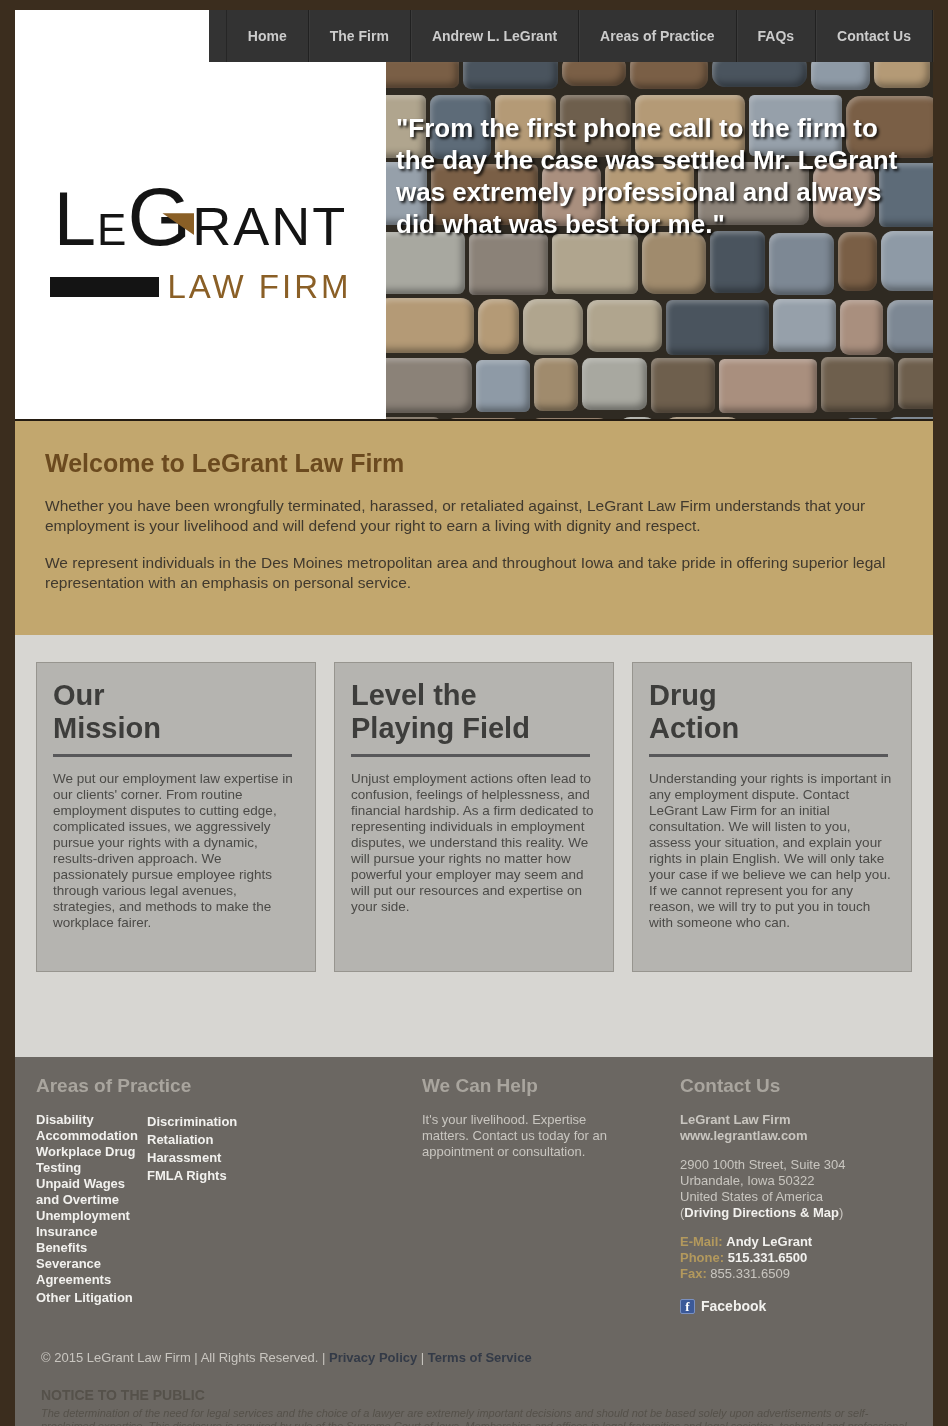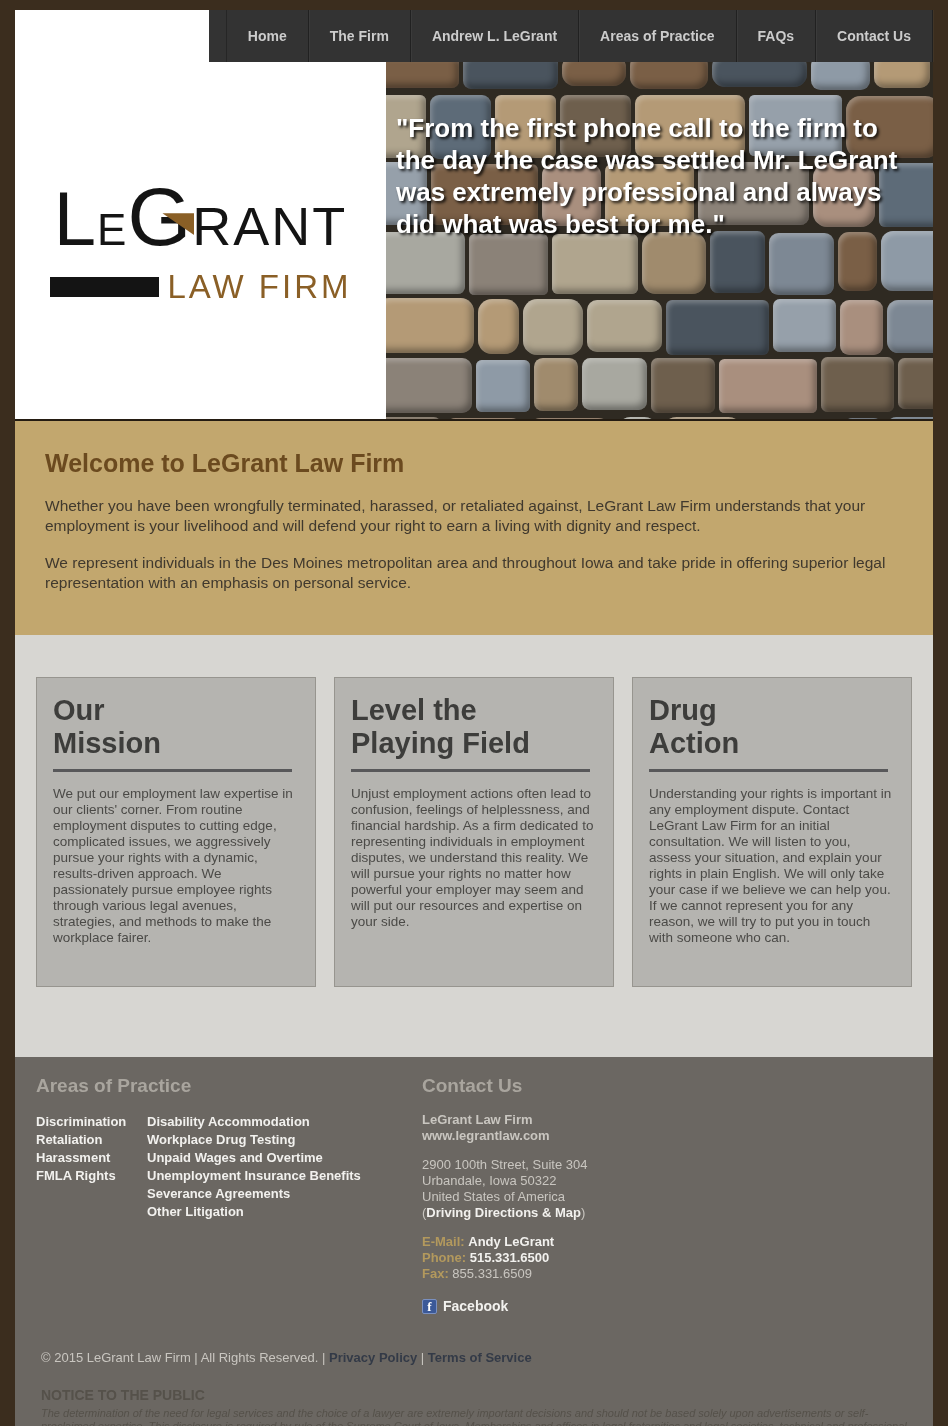--- a/index.html
+++ b/index.html
@@ -47,21 +47,21 @@
     color:#ffffff; font-size:26px; font-weight:bold; line-height:32px;
     text-shadow: 2px 2px 3px rgba(0,0,0,.85);
   }
 
   
   .welcome { background: var(--welcome-bg); height:214px; padding:28px 45px 0 30px; }
   .welcome h2 { color: var(--welcome-heading); font-size:25px; margin-bottom:18px; }
   .welcome p { color: var(--welcome-text); font-size:15.5px; line-height:20px; margin-bottom:17px; max-width:850px; }
 
   
-  .band { background: var(--band-bg); height:422px; padding:42px 0 0 21px; display:flex; gap:18px; }
+  .band { background: var(--band-bg); height:422px; padding:27px 0 0 21px; display:flex; gap:18px; }
   .card { width:280px; height:310px; background: var(--card-bg); border:1px solid var(--card-border);
     padding:16px 16px 0 16px; }
   .card h3 { color: var(--card-heading); font-size:29px; line-height:33px; }
   .card .rule { height:3px; background: var(--card-rule); margin:9px 0 14px 0; width:97%; }
   .card p { color: var(--card-text); font-size:13.5px; line-height:16px; }
 
   
   footer { background: var(--footer-bg); padding:18px 26px 6px 21px; }
   .footer-cols { display:flex; min-height:238px; }
   .fcol h4 { color: var(--footer-heading); font-size:19px; margin-bottom:15px; }
@@ -207,36 +207,40 @@
     </div>
   </section>
 
   <footer>
     <div class="footer-cols">
 
       <div class="fcol fcol-areas">
         <h4>Areas of Practice</h4>
         <div class="areas-lists">
           <ul>
-            <li><a class="flink">Discrimination</a></li>
-            <li><a class="flink">Retaliation</a></li>
-            <li><a class="flink">Harassment</a></li>
-            <li><a class="flink">FMLA Rights</a></li>
-          </ul>
-          <ul>
             <li><a class="flink">Disability Accommodation</a></li>
             <li><a class="flink">Workplace Drug Testing</a></li>
             <li><a class="flink">Unpaid Wages and Overtime</a></li>
             <li><a class="flink">Unemployment Insurance Benefits</a></li>
             <li><a class="flink">Severance Agreements</a></li>
             <li><a class="flink">Other Litigation</a></li>
           </ul>
-        </div>
-      </div>
-
+          <ul>
+            <li><a class="flink">Discrimination</a></li>
+            <li><a class="flink">Retaliation</a></li>
+            <li><a class="flink">Harassment</a></li>
+            <li><a class="flink">FMLA Rights</a></li>
+          </ul>
+        </div>
+      </div>
+
+      <div class="fcol fcol-help">
+        <h4>We Can Help</h4>
+        <p>It's your livelihood. Expertise matters. Contact us today for an appointment or consultation.</p>
+      </div>
 
       <div class="fcol fcol-contact">
         <h4>Contact Us</h4>
         <div class="contact-group">
           <div class="line gold">LeGrant Law Firm</div>
           <div class="line wbold">www.legrantlaw.com</div>
         </div>
         <div class="contact-group">
           <div class="line">2900 100th Street, Suite 304</div>
           <div class="line">Urbandale, Iowa 50322</div>

